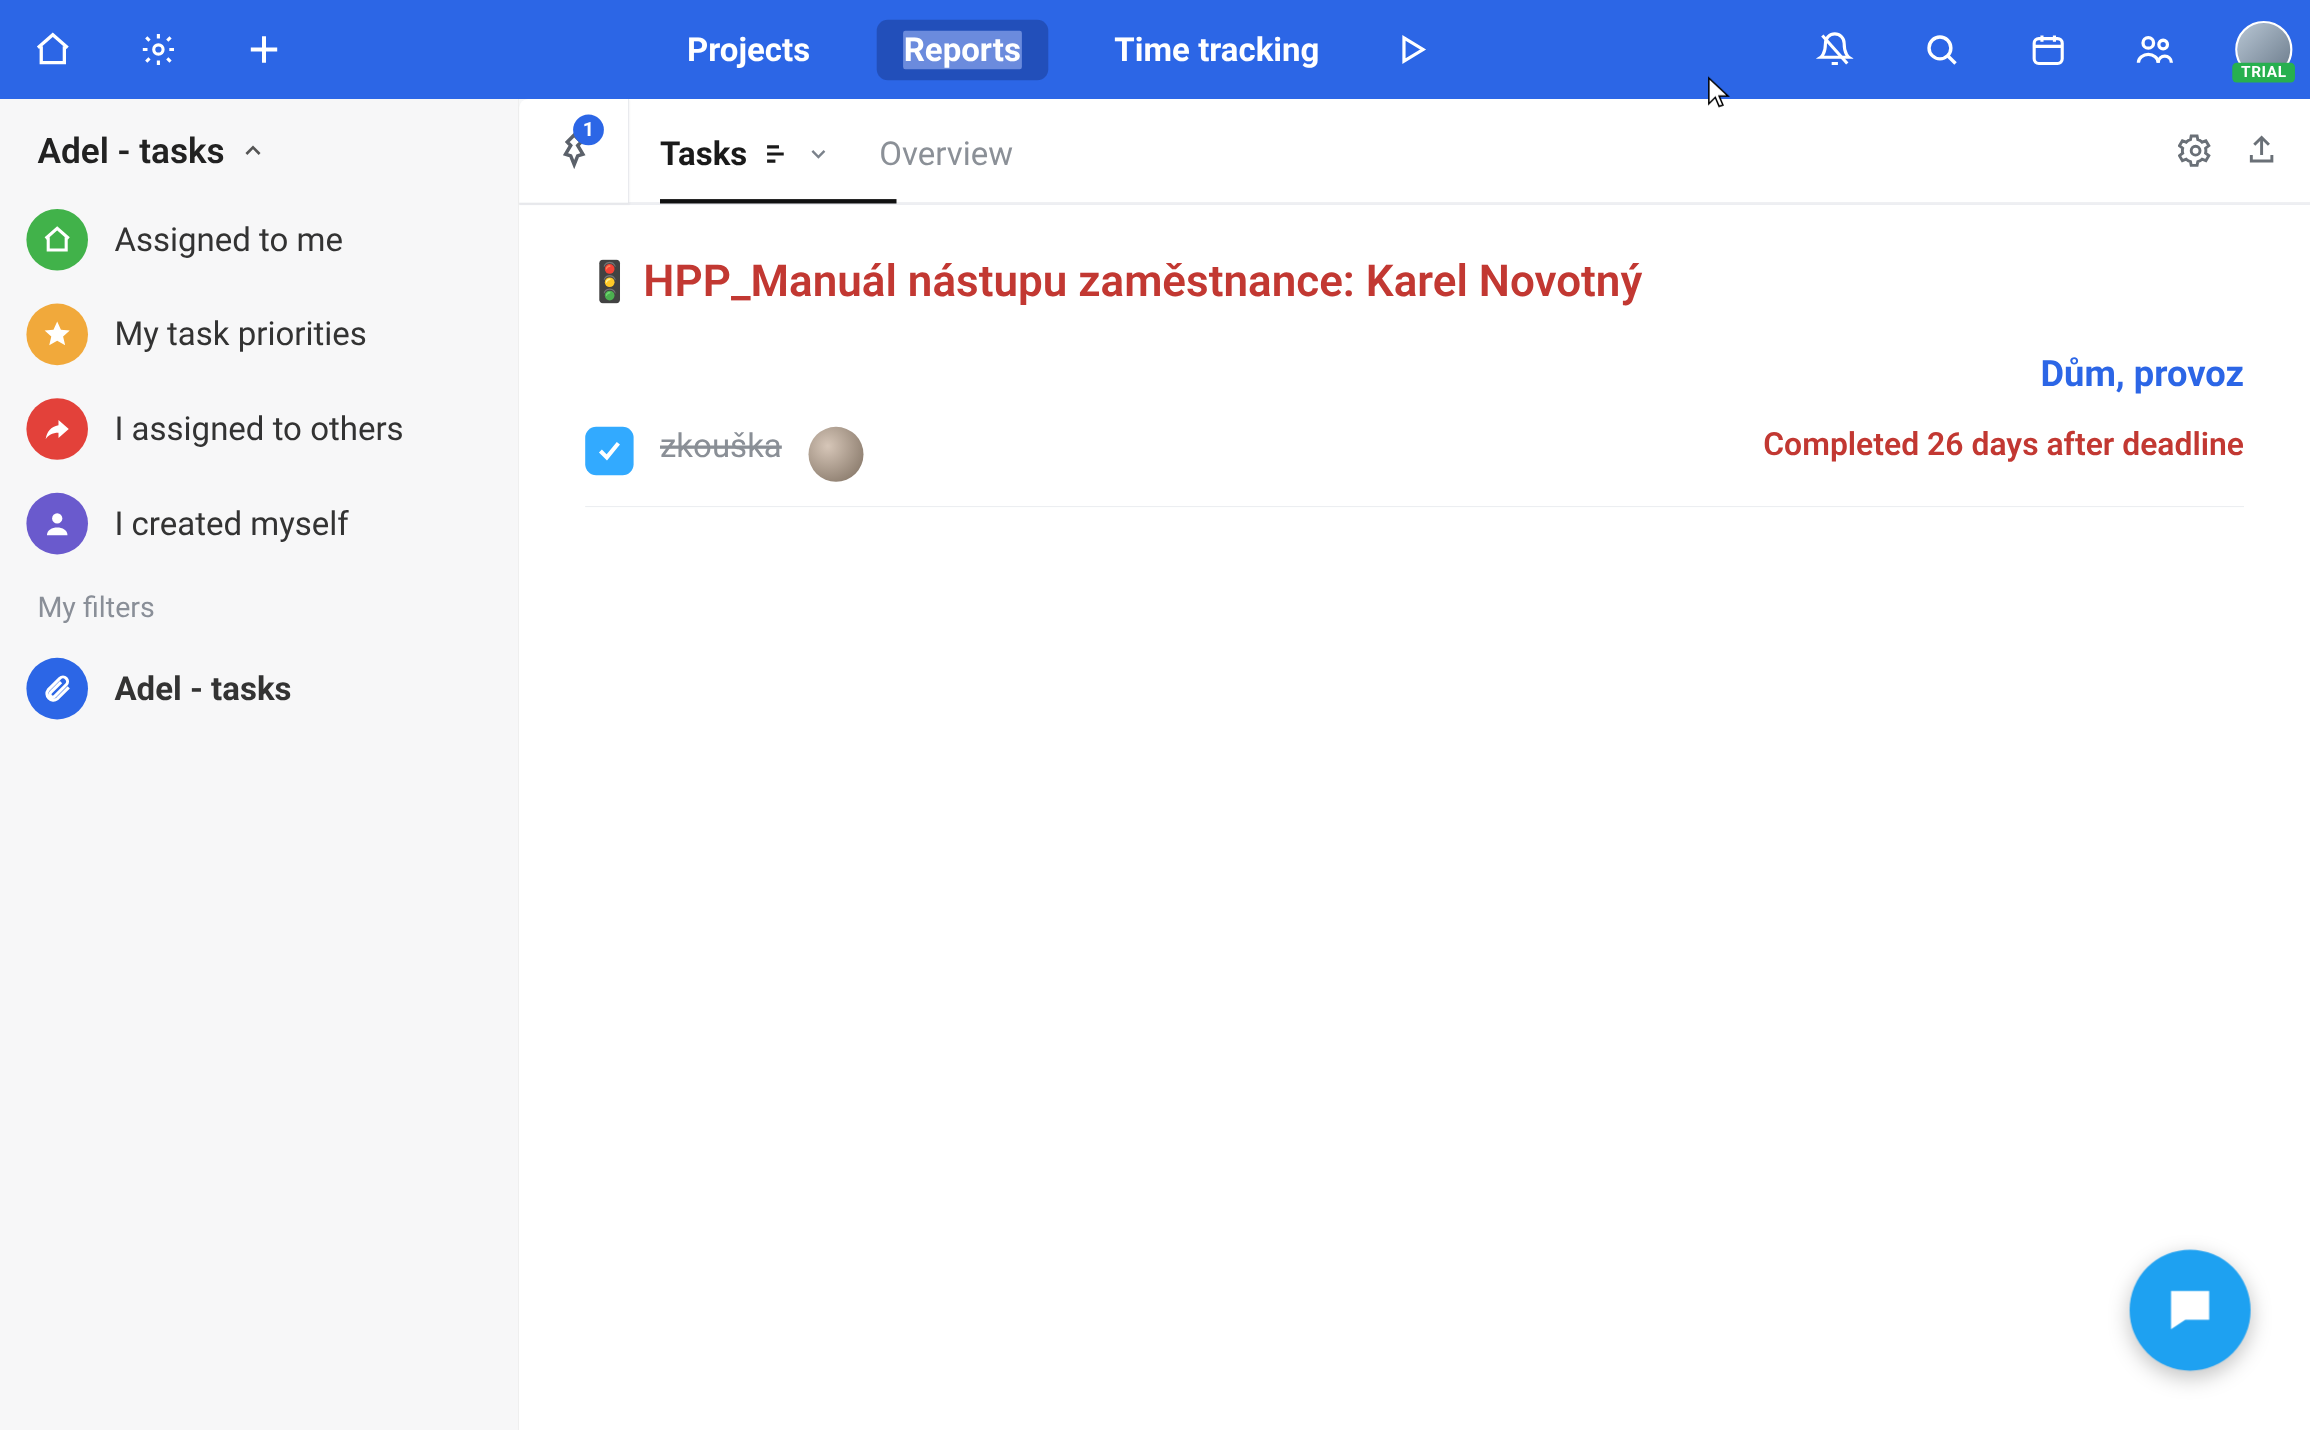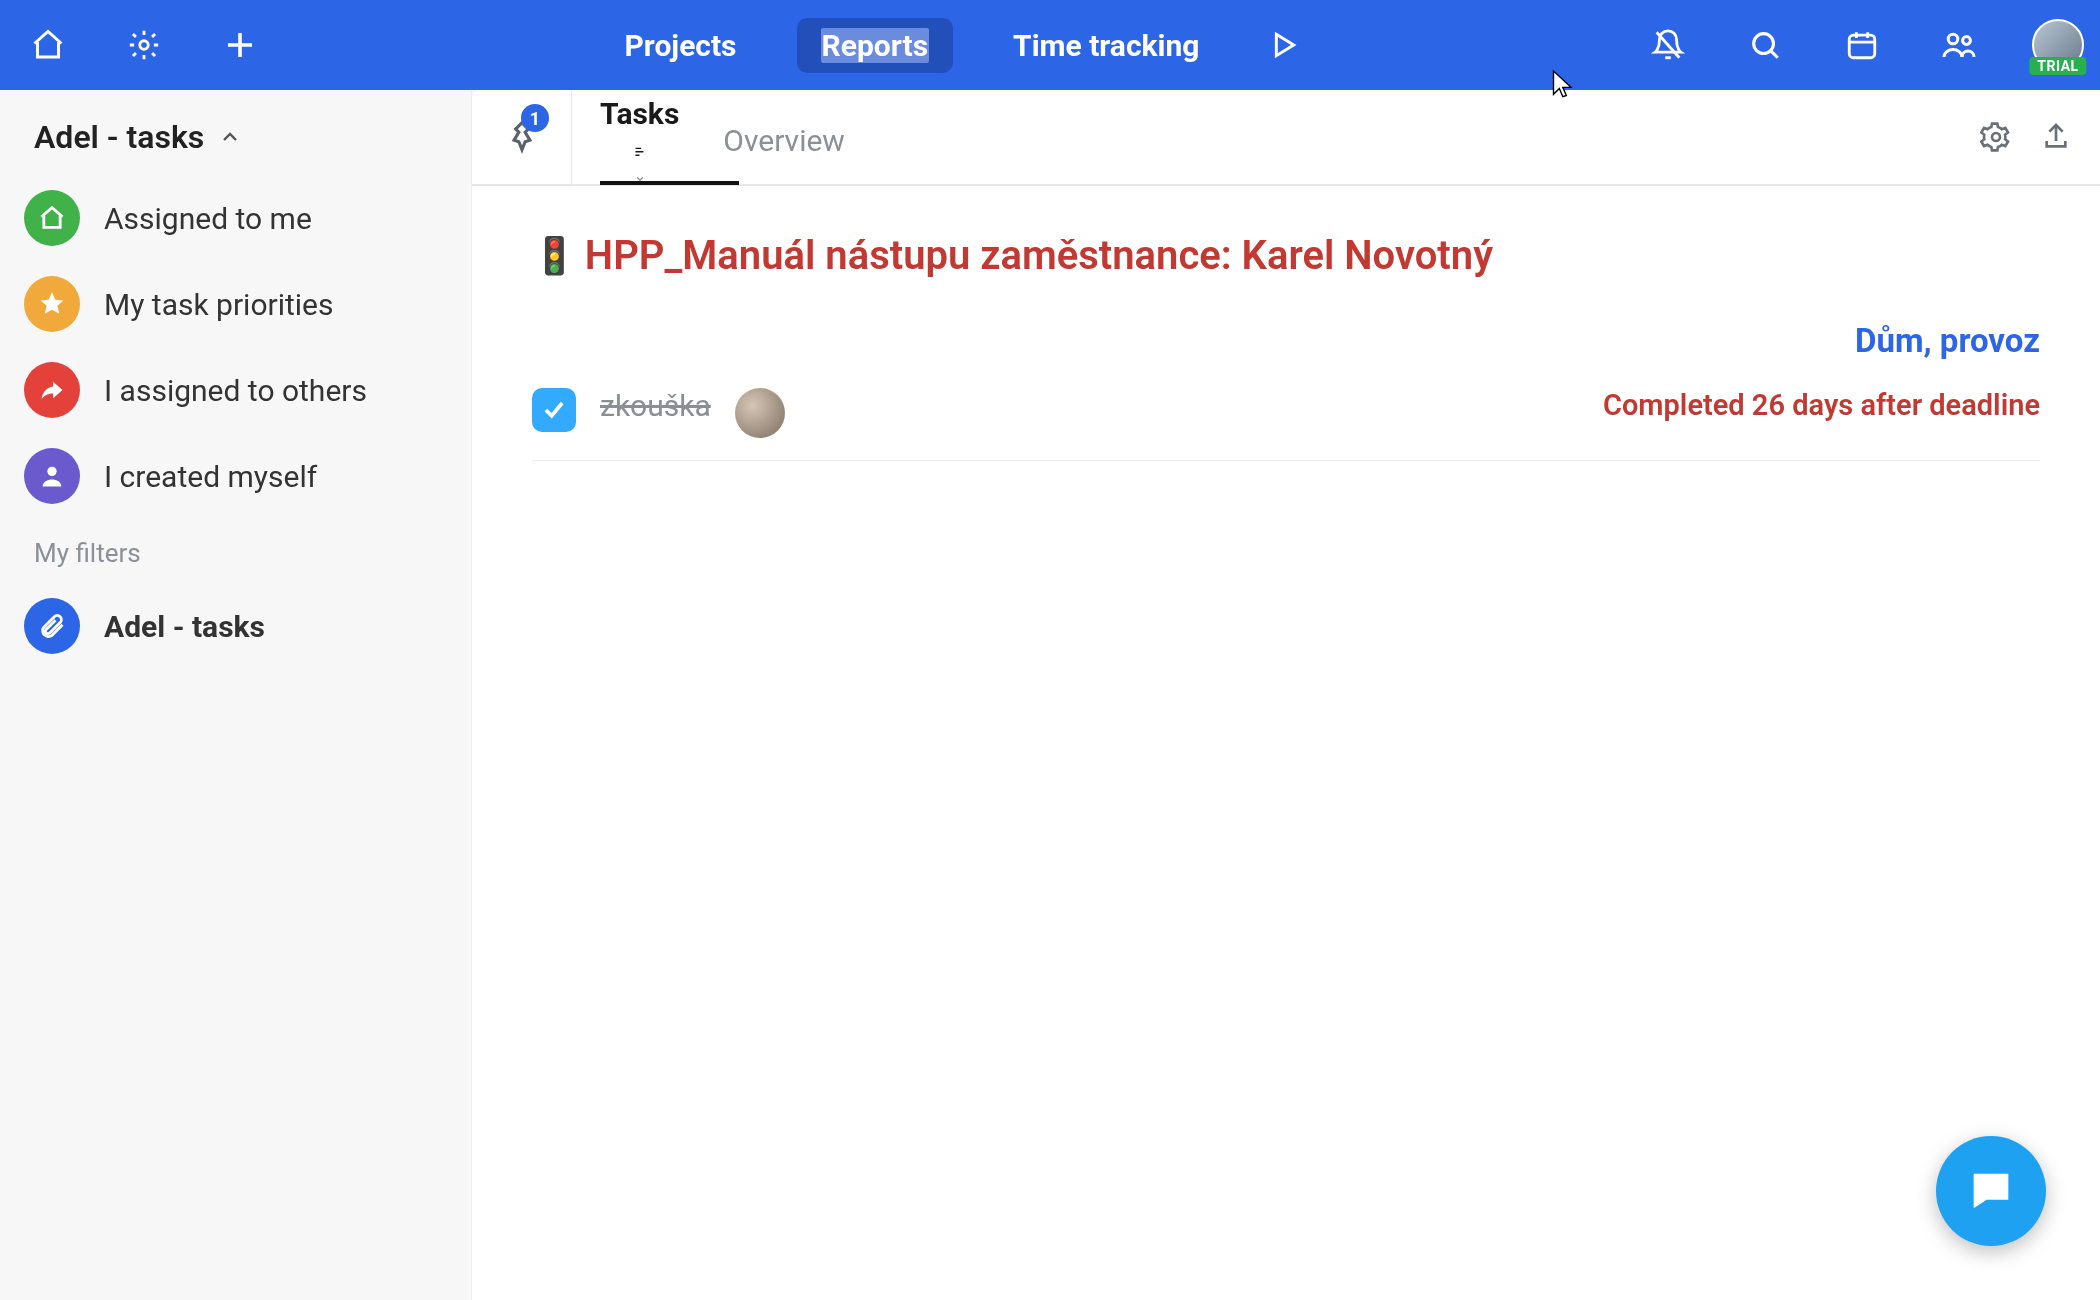--- a/index.html
+++ b/index.html
@@ -36,21 +36,21 @@
 .side-item.bold .side-label{ font-weight:700; }
 .side-icon { width:56px; height:56px; border-radius:50%; display:flex; align-items:center; justify-content:center; color:#fff; flex-shrink:0;}
 .side-label { font-size:30px; color:#333; }
 .side-section-title { font-size:26px; color:#8a8f98; margin-top:4px; margin-left:10px;}
 .main { flex:1; display:flex; flex-direction:column; background:#fff; }
 .subheader-row { display:flex; align-items:stretch; height: 96px; border-bottom:1px solid #e5e7eb; background:#f6f7f8;}
 .filter-card { width: 100px; background:#fff; border-right:1px solid #e5e7eb; border-bottom:1px solid #e5e7eb; display:flex; align-items:center; justify-content:center; position:relative; margin-left: 0; border-top-left-radius:8px; box-shadow: 0 1px 2px rgba(0,0,0,.03);}
 .filter-badge { position:absolute; top:14px; right:22px; background:#2c66e6; color:#fff; font-size:18px; font-weight:700; width:28px; height:28px; border-radius:50%; display:flex; align-items:center; justify-content:center;}
 .tabstrip { flex:1; display:flex; align-items:center; padding:0 28px; gap:44px; background:#fff; border-bottom: 1px solid #e5e7eb;}
 .tab { font-size:30px; color:#8b9097; cursor:pointer; display:flex; align-items:center; gap:14px; padding-top:6px; padding-bottom:0; height:100%; align-items:center;}
-.tab.active { color:#1a1a1a; font-weight:700; position:relative;flex-direction:column;}
+.tab.active { color:#1a1a1a; font-weight:700; position:relative;}
 .tab.active::after { content:""; position:absolute; left:0; right:-60px; bottom:-1px; height:4px; background:#111;}
 .tabstrip-right { margin-left:auto; display:flex; align-items:center; gap:28px; color:#6a7077;}
 .content { padding: 46px 60px; overflow:auto; }
 .task-heading { color:#c23832; font-size:40px; font-weight:600; display:flex; align-items:center; gap:8px; margin-bottom:42px;}
 .traffic { font-size:36px;}
 .category { color:#2c66e6; font-size:33px; font-weight:700; margin-bottom:22px;text-align:right;}
 .task-row { display:flex; gap:24px; padding:6px 0 22px 0; border-bottom:1px solid #eceef1;}
 .checkbox { width:44px; height:44px; border-radius:10px; background:#32aaff; display:flex; align-items:center; justify-content:center; color:#fff;}
 .task-name { font-size:30px; color:#8a8f96; text-decoration: line-through; }
 .mini-avatar { width:50px; height:50px; border-radius:50%; background: radial-gradient(circle at 35% 35%, #d6c6b8, #7b6c5d); }

